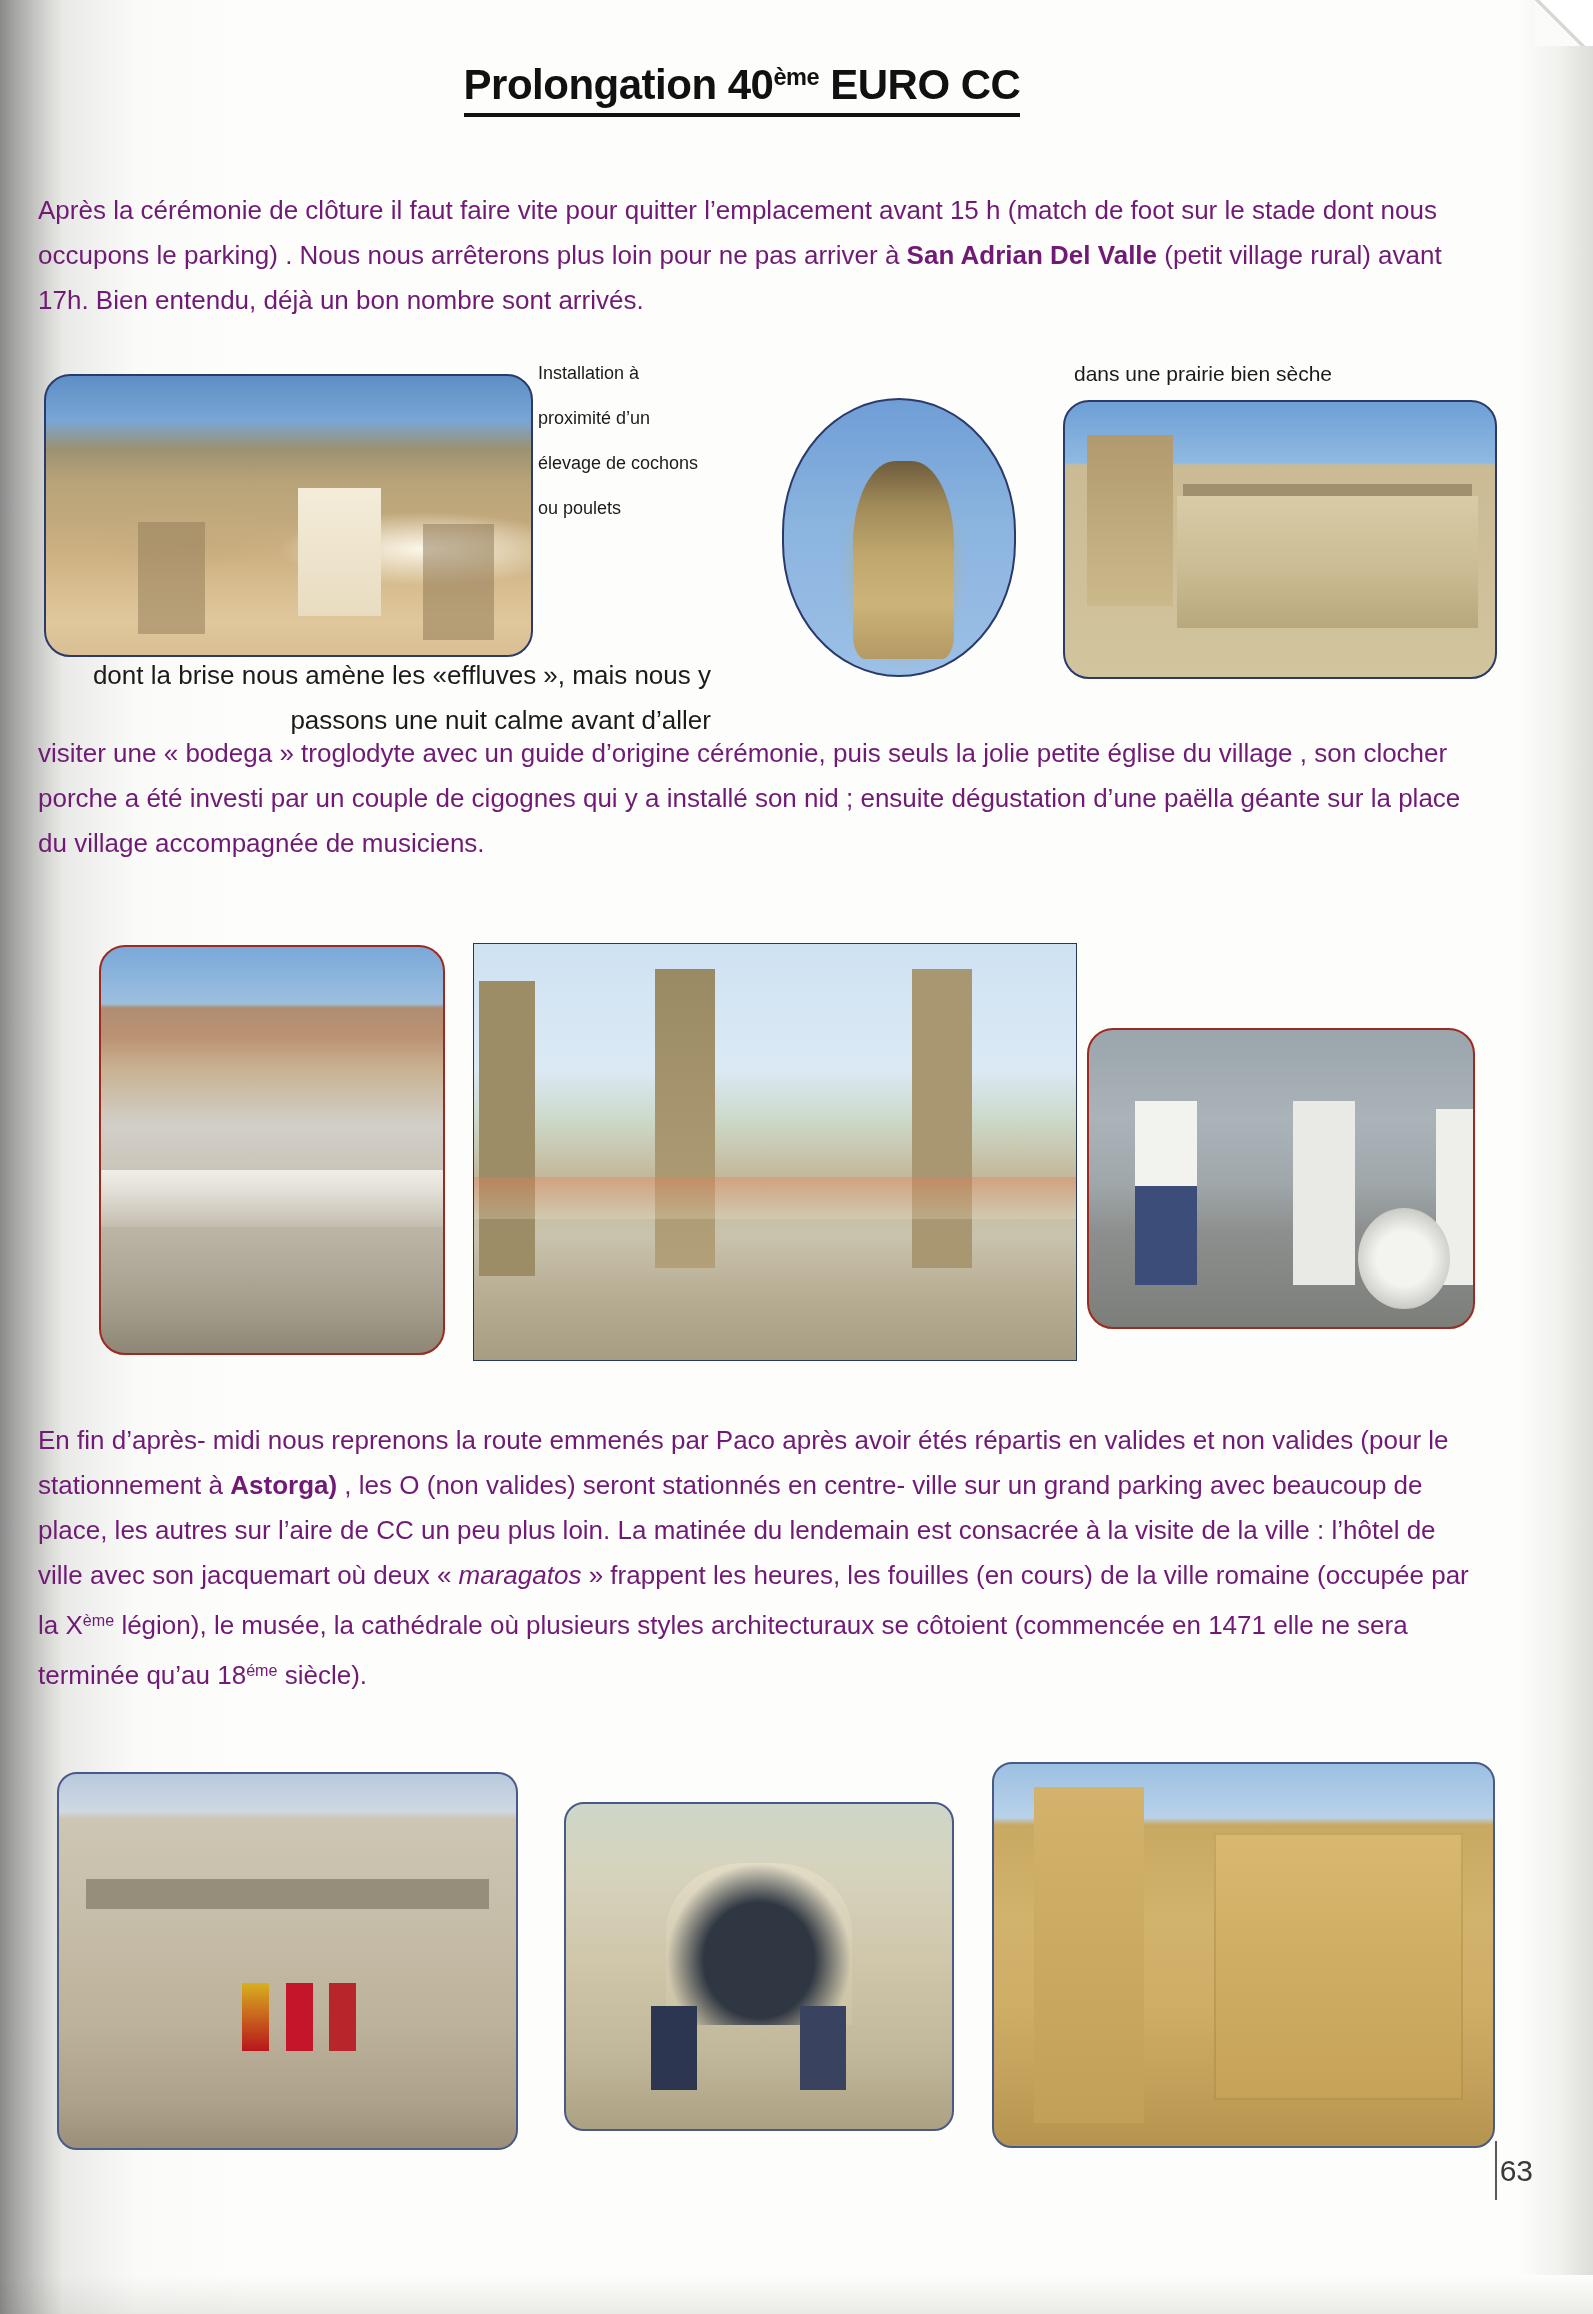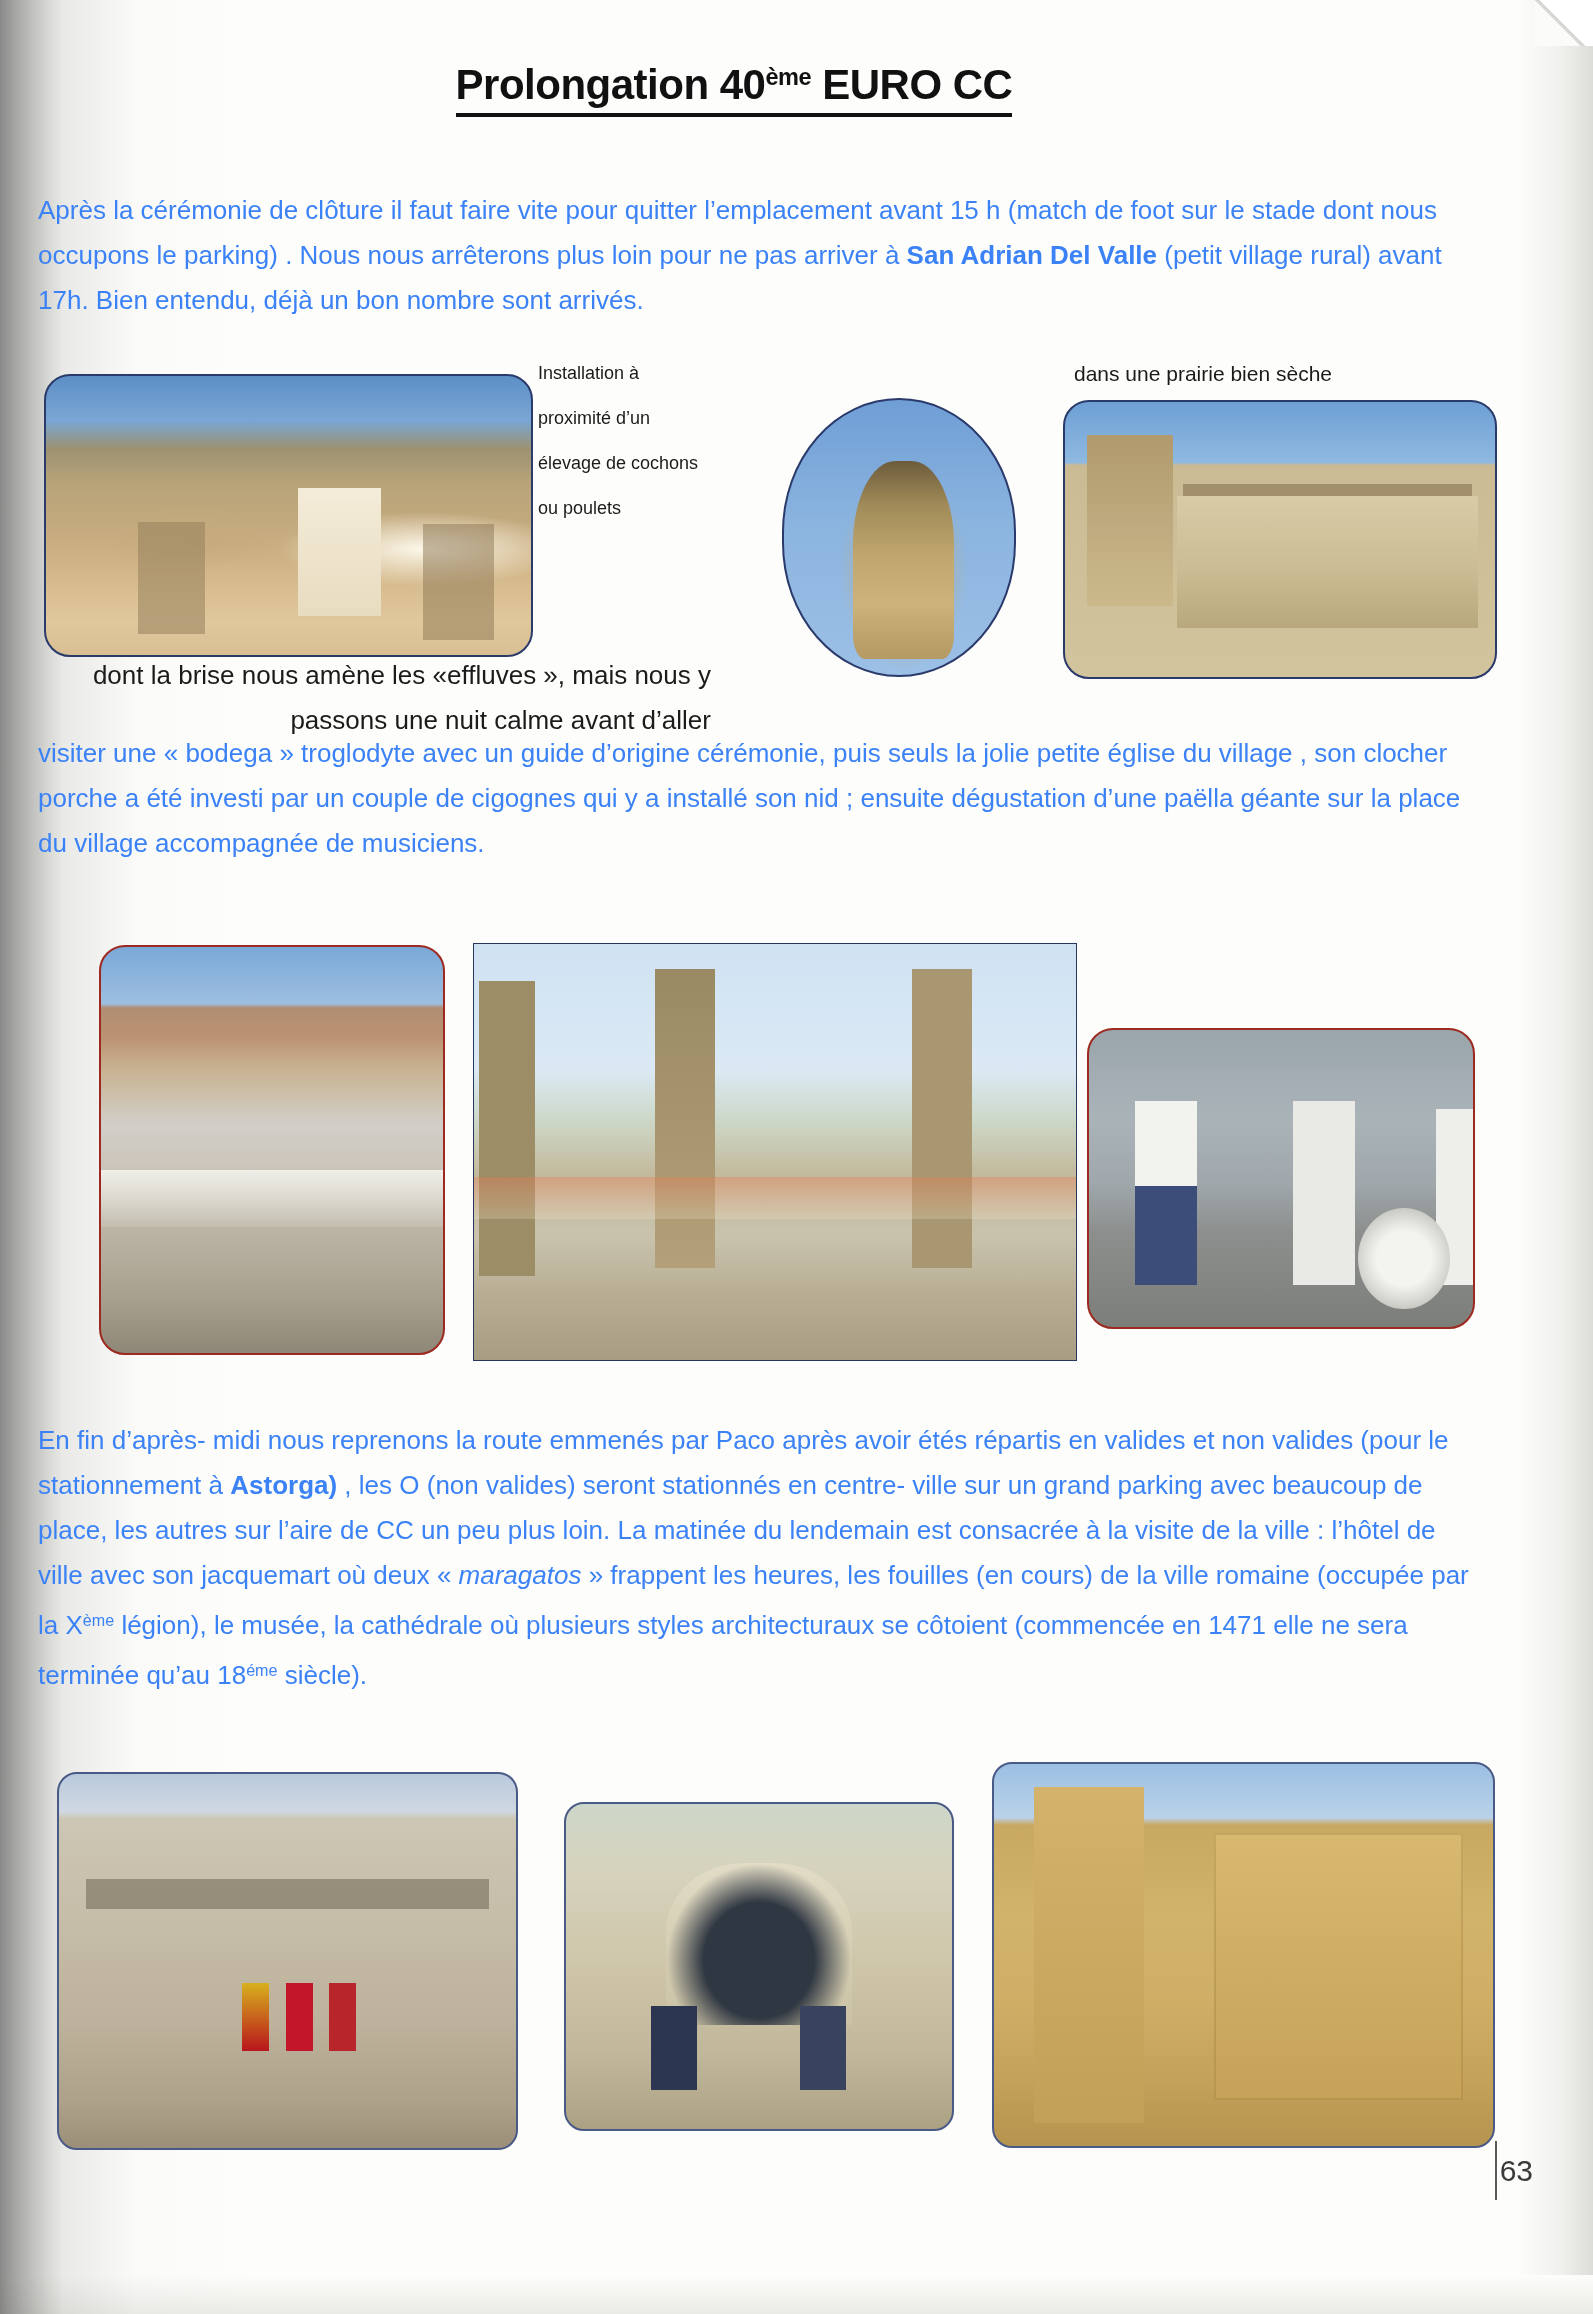--- a/index.html
+++ b/index.html
@@ -42,35 +42,35 @@
     position:absolute;right:0;top:0;width:59px;height:46px;
     background:linear-gradient(225deg,#ffffff 0 52%,#d8d8d4 52% 57%,#fbfbf9 57%);
     z-index:7;
   }
 
   
   #content{
     position:absolute;left:0;top:0;width:1594px;height:2315px;z-index:10;
   }
   .title{
-    position:absolute;left:0;top:61px;width:1468px;
+    position:absolute;left:8px;top:61px;width:1468px;
     text-align:center;
     font-size:42px;font-weight:bold;
     font-family:"Liberation Sans Narrow","Liberation Sans",sans-serif;
     letter-spacing:-0.5px;
     color:#111;
   }
   .title u{ text-decoration:none; border-bottom:4px solid #111; padding-bottom:5px;}
   .title sup{font-size:.56em;font-weight:bold;vertical-align:.58em;}
 
   .para{
     position:absolute;
     font-size:26px;
     line-height:45px;
-    color:#3b82f6;
+    color:#701a75;
     text-align:left;
     font-family:"Liberation Sans", sans-serif;
   }
   .p-intro{ left:38px; top:188px; width:1440px;}
   .p-mid  { left:38px; top:731px; width:1440px;}
   .p-low  { left:38px; top:1418px; width:1440px;}
 
   .col-narrow{
     position:absolute;left:538px;top:351px;width:178px;
     font-size:18px;line-height:45px;

